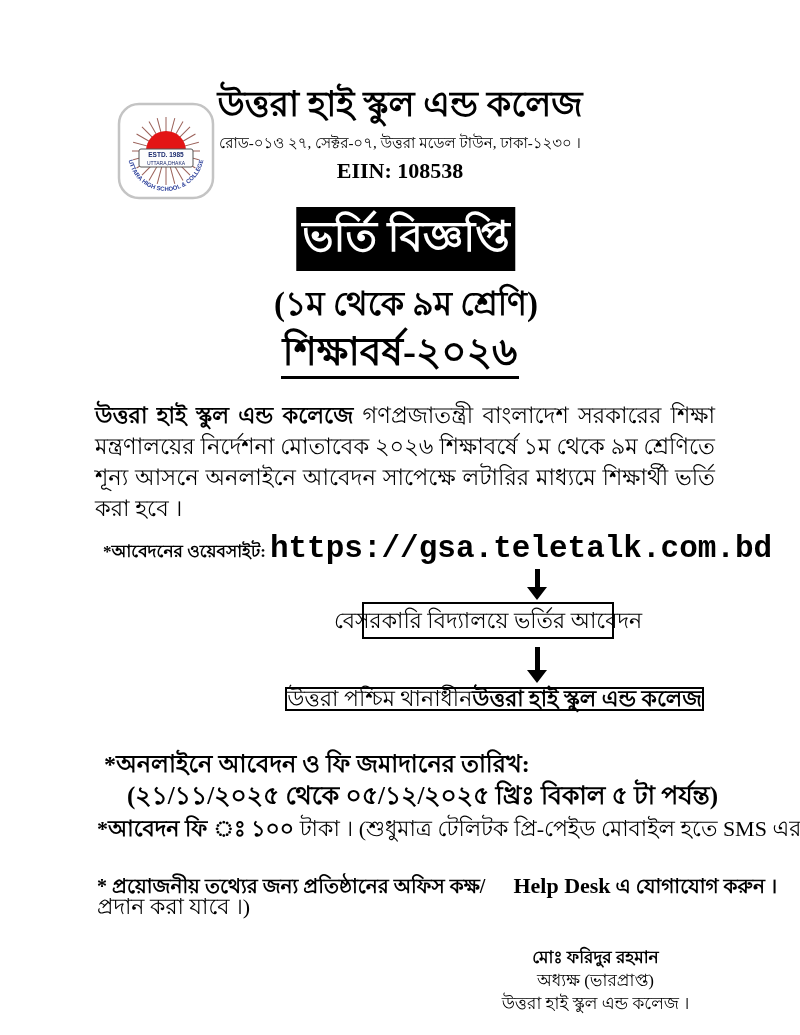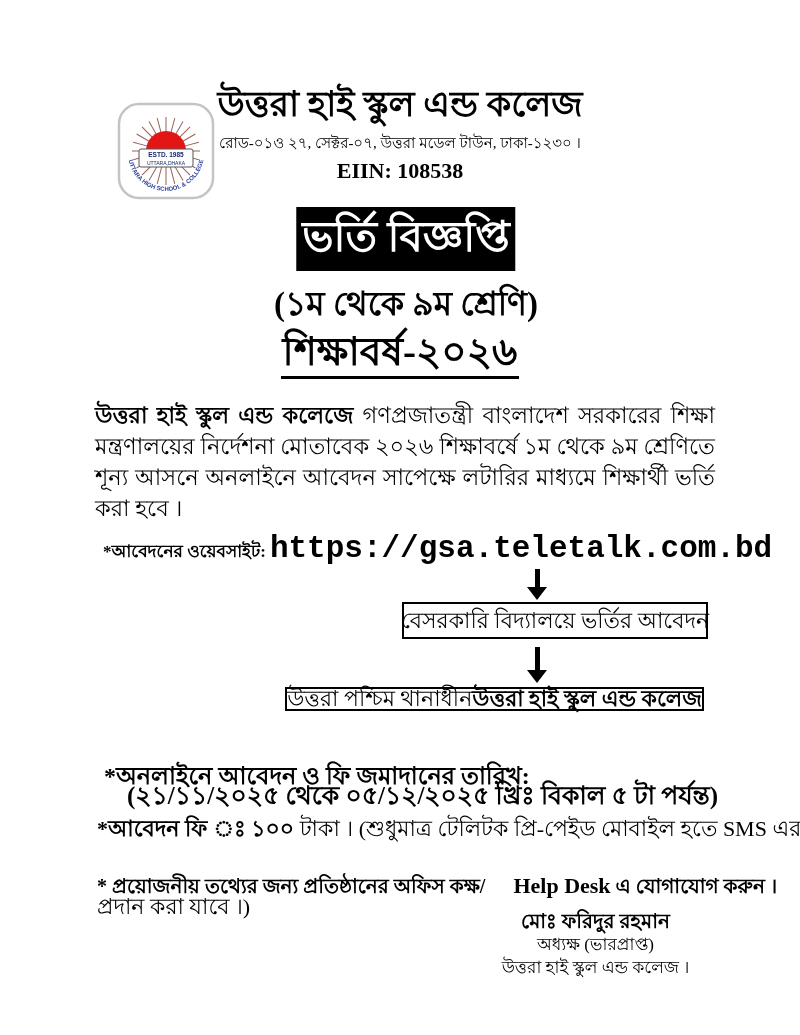--- a/index.html
+++ b/index.html
@@ -51,36 +51,36 @@
   .arrow .shaft { width:5px; background:#000; }
   .arrow .head  { width:0; height:0; border-left:10px solid transparent;
                   border-right:10px solid transparent; border-top:13px solid #000; }
   .arrow1 { left:527px; top:569px; } .arrow1 .shaft { height:18px; }
   .arrow2 { left:527px; top:647px; } .arrow2 .shaft { height:23px; }
   .flow-box {
     position:absolute; border:2px solid #000; background:#fff;
     display:flex; align-items:center; justify-content:center;
     font-size:22px; white-space:nowrap; line-height:1;
   }
-  .box1 { left:362px; top:602px; width:306px; height:37px;margin-left:40px; }
+  .box1 { left:362px; top:602px; width:252px; height:37px; }
   .box2 { left:285px; top:687px; width:419px; height:24px; }
 
   
-  .dates-heading { position:absolute; left:104px; top:747px; font-size:24px; font-weight:bold; line-height:34px; white-space:nowrap;margin-top:12px; }
+  .dates-heading { position:absolute; left:104px; top:747px; font-size:24px; font-weight:bold; line-height:34px; white-space:nowrap; }
   .dates-range   { position:absolute; left:127px; top:778px; font-size:25px; font-weight:bold; line-height:36px; white-space:nowrap; }
   .fee  { position:absolute; left:97px; top:814px; width:640px; font-size:22px; line-height:30px; }
   .fee .l1 { display:block; white-space:nowrap; }
   .fee .l2 { display:block;margin-top:48px; }
   .fee .fee-bold { font-weight:bold; }
   .help { position:absolute; left:97px; top:872px; font-size:20px; font-weight:bold; line-height:28px; white-space:nowrap; }
   .help .hd { font-size:22px; font-family:"Liberation Serif", serif;margin-left:28px; }
 
   
   .signature { position:absolute; left:468px; top:909px; width:255px; text-align:center; }
-  .sig-name { font-size:20px; font-weight:bold; line-height:25px; }
+  .sig-name { font-size:17px; font-weight:bold; line-height:25px;margin-top:36px; }
   .sig-title { font-size:17px; line-height:22px; }
   .sig-org { font-size:17px; line-height:23px; }
 </style>
 </head>
 <body>
 
 <div class="page">
 
   <div class="logo">
     <svg viewBox="0 0 100 100" width="100" height="100">

